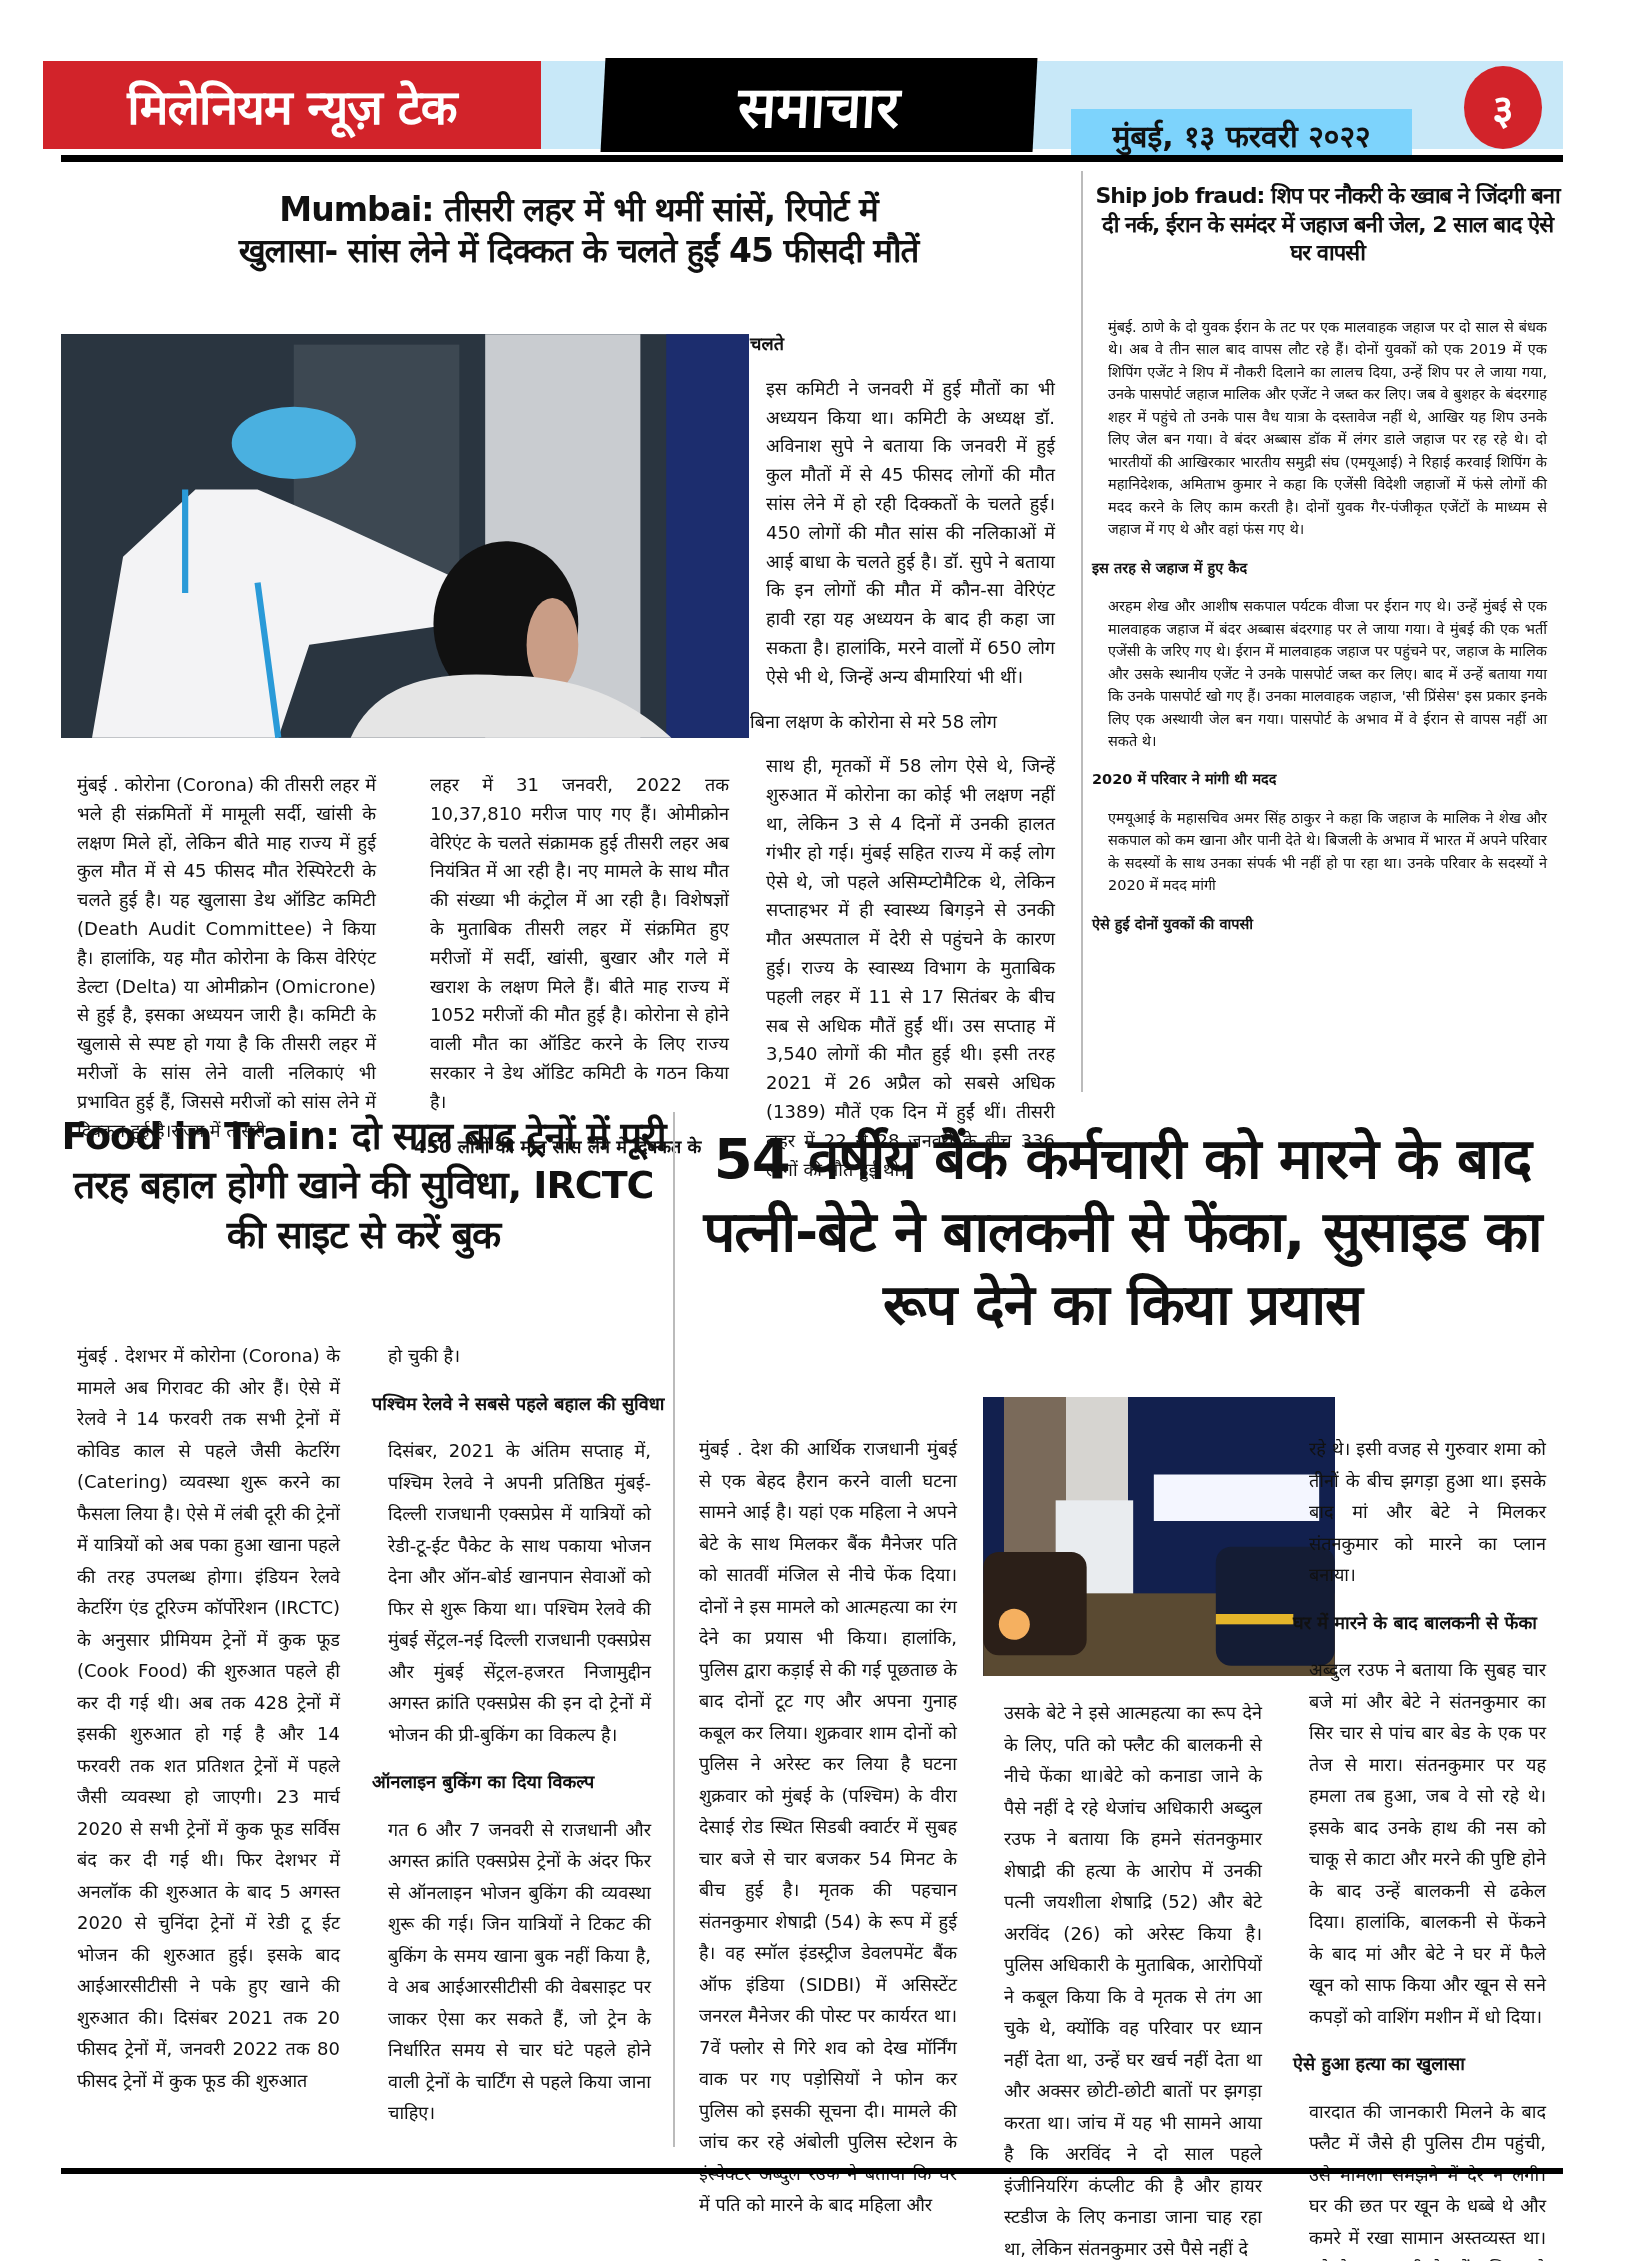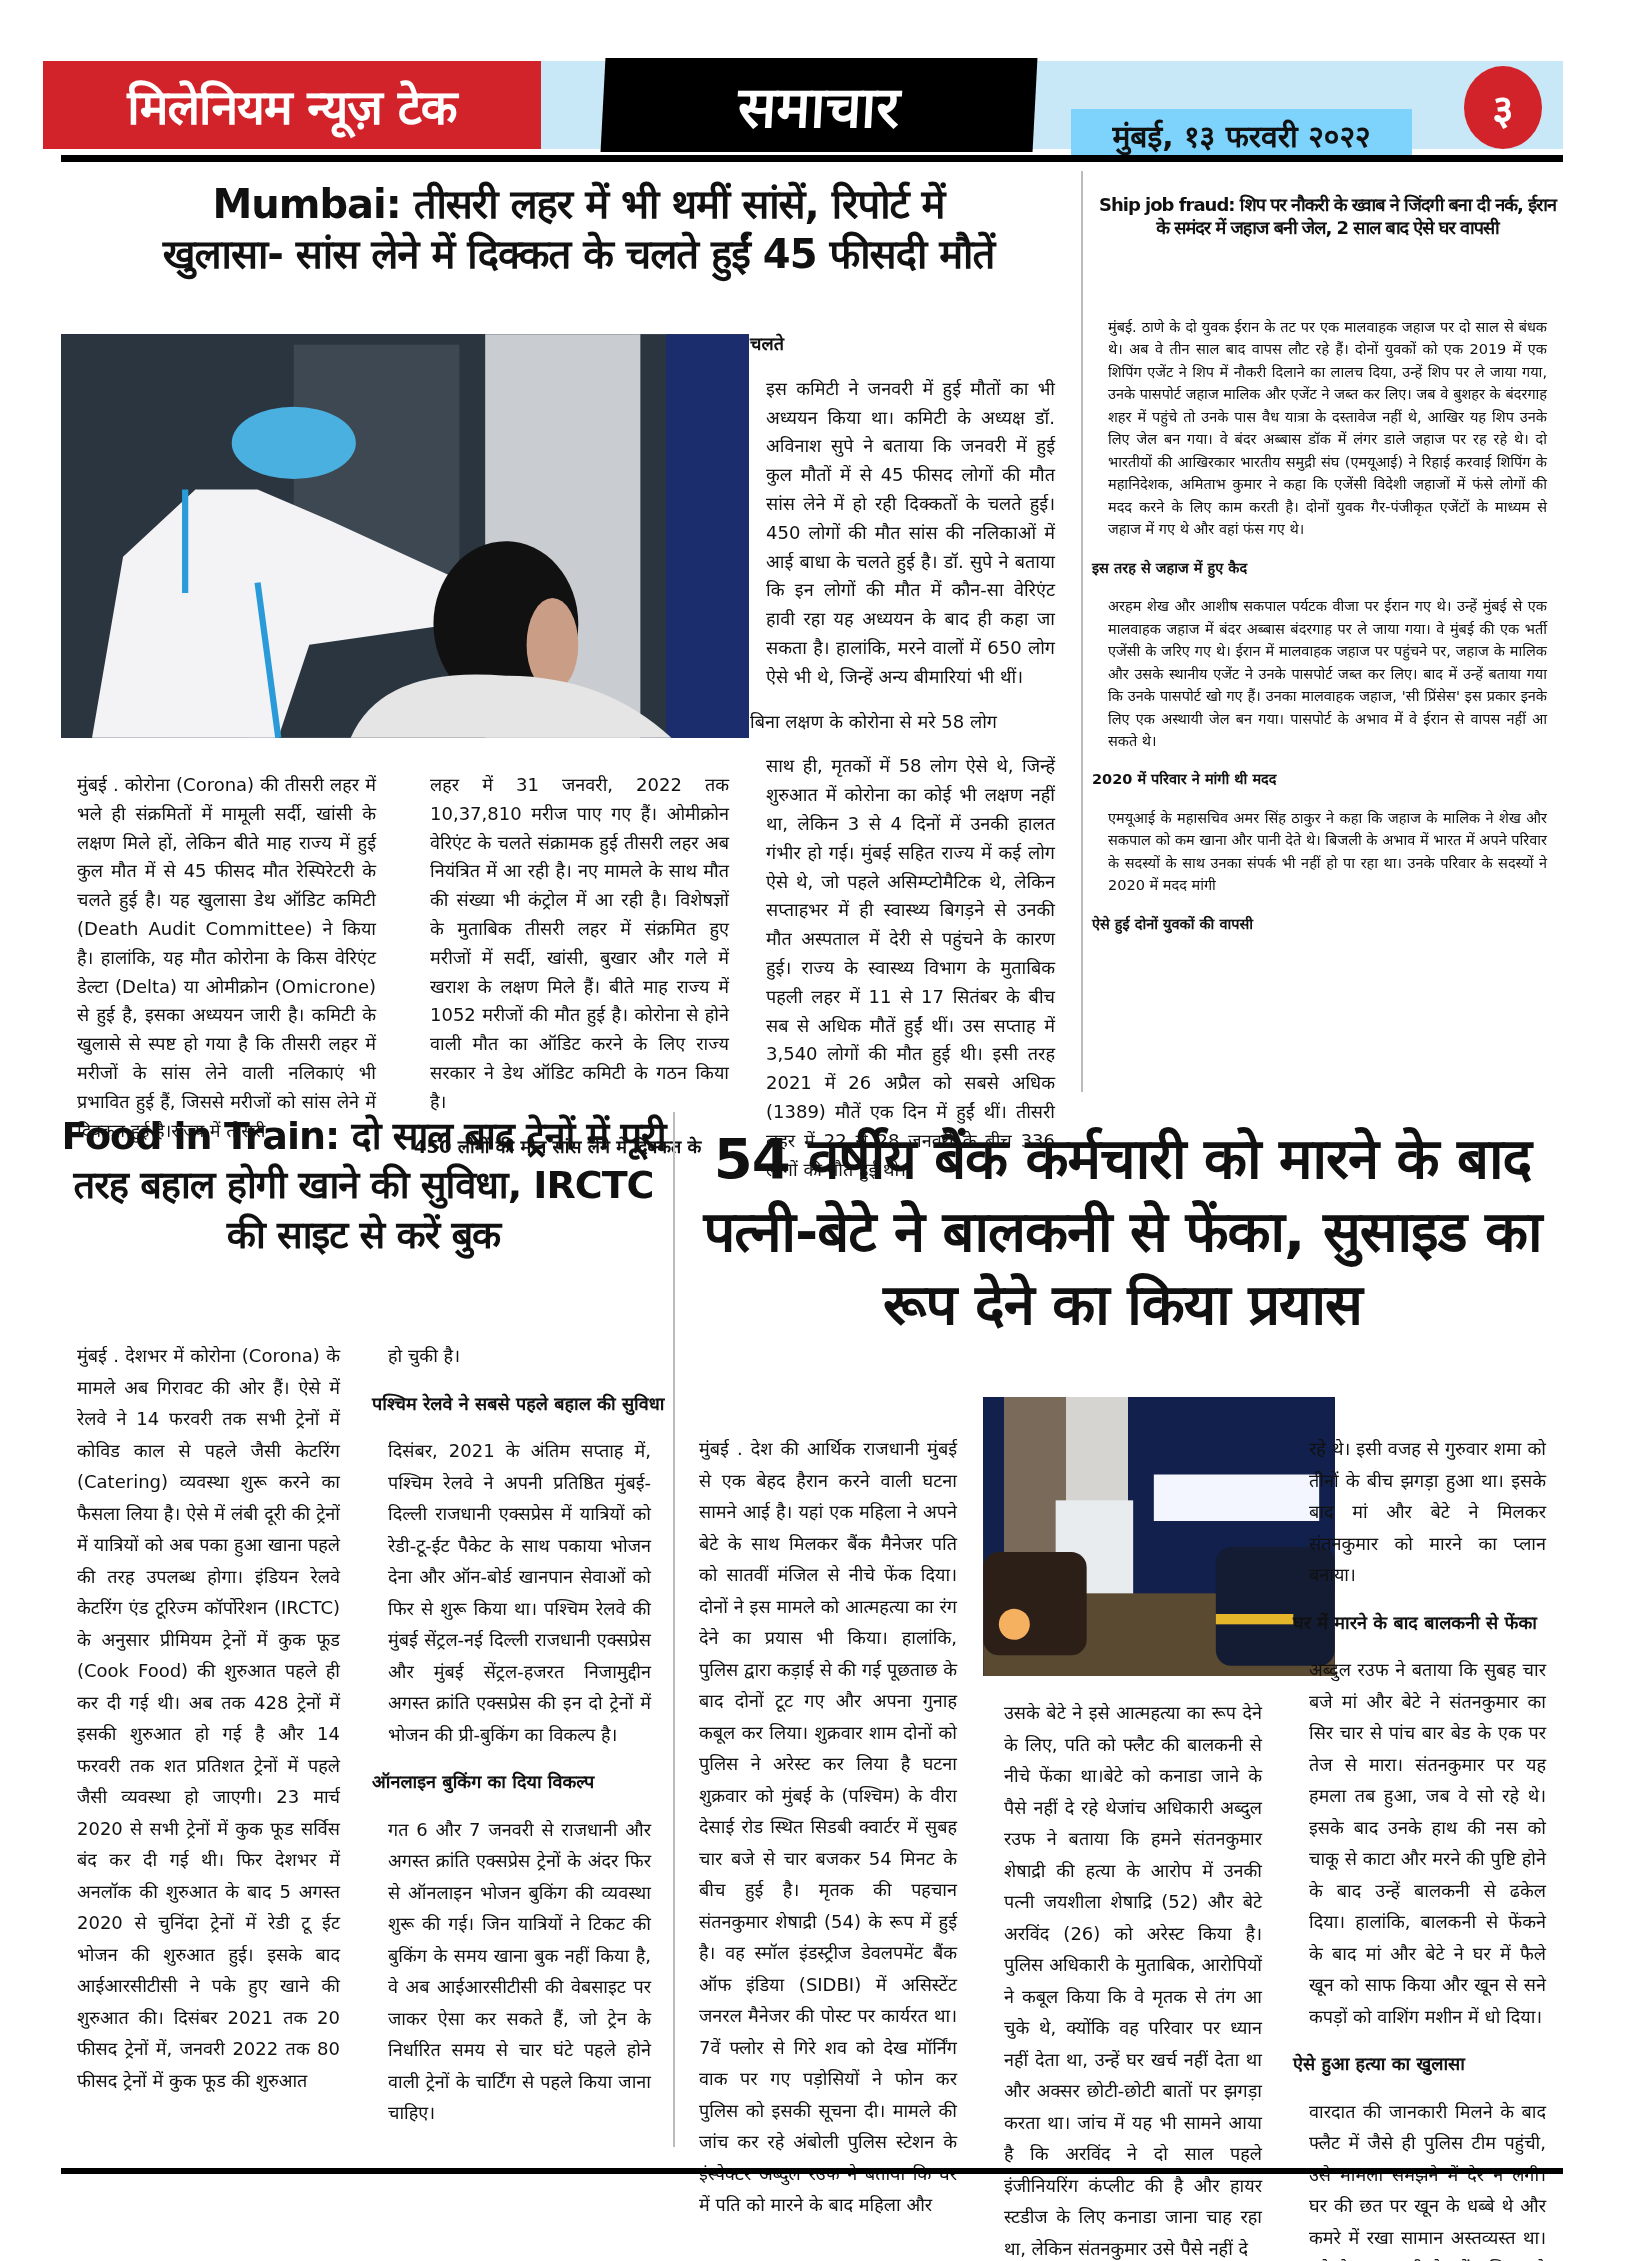--- a/index.html
+++ b/index.html
@@ -23,21 +23,21 @@
 </head>
 <body>
 
 <div class="abs mast"></div>
 <div class="abs brand">मिलेनियम न्यूज़ टेक</div>
 <div class="abs section">समाचार</div>
 <div class="abs dateline">मुंबई, १३ फरवरी २०२२</div>
 <div class="abs pageno">३</div>
 <div class="abs rule" style="top:155px;"></div>
 
-<div class="abs headline" style="left:61px; top:179px; width:1035px; font-size:40px;">
+<div class="abs headline" style="left:61px; top:189px; width:1035px; font-size:33px;">
   <div>Mumbai: तीसरी लहर में भी थमीं सांसें, रिपोर्ट में</div>
   <div>खुलासा- सांस लेने में दिक्कत के चलते हुईं 45 फीसदी मौतें</div>
 </div>
 
 <div class="abs photo1" title="कोविड जांच करते स्वास्थ्यकर्मी">
   <svg width="688" height="404" viewBox="0 0 1330 780">
     <rect x="0" y="0" width="1330" height="780" fill="#2a3540"></rect>
     <rect x="820" y="0" width="300" height="780" fill="#c9ccd0"></rect>
     <rect x="1170" y="0" width="160" height="780" fill="#1c2d6e"></rect>
     <rect x="450" y="20" width="320" height="460" fill="#3d4852"></rect>
@@ -60,21 +60,21 @@
 </div>
 <div class="abs col" style="left:750px; top:326px; width:321px;">
   <p class="sub">चलते</p>
   <p>इस कमिटी ने जनवरी में हुई मौतों का भी अध्ययन किया था। कमिटी के अध्यक्ष डॉ. अविनाश सुपे ने बताया कि जनवरी में हुई कुल मौतों में से 45 फीसद लोगों की मौत सांस लेने में हो रही दिक्कतों के चलते हुई। 450 लोगों की मौत सांस की नलिकाओं में आई बाधा के चलते हुई है। डॉ. सुपे ने बताया कि इन लोगों की मौत में कौन-सा वेरिएंट हावी रहा यह अध्ययन के बाद ही कहा जा सकता है। हालांकि, मरने वालों में 650 लोग ऐसे भी थे, जिन्हें अन्य बीमारियां भी थीं।</p>
   <p class="sub" style="font-weight:normal;">बिना लक्षण के कोरोना से मरे 58 लोग</p>
   <p>साथ ही, मृतकों में 58 लोग ऐसे थे, जिन्हें शुरुआत में कोरोना का कोई भी लक्षण नहीं था, लेकिन 3 से 4 दिनों में उनकी हालत गंभीर हो गई। मुंबई सहित राज्य में कई लोग ऐसे थे, जो पहले असिम्प्टोमैटिक थे, लेकिन सप्ताहभर में ही स्वास्थ्य बिगड़ने से उनकी मौत अस्पताल में देरी से पहुंचने के कारण हुई। राज्य के स्वास्थ्य विभाग के मुताबिक पहली लहर में 11 से 17 सितंबर के बीच सब से अधिक मौतें हुईं थीं। उस सप्ताह में 3,540 लोगों की मौत हुई थी। इसी तरह 2021 में 26 अप्रैल को सबसे अधिक (1389) मौतें एक दिन में हुईं थीं। तीसरी लहर में 22 से 28 जनवरी के बीच 336 लोगों की मौत हुई थी।</p>
 </div>
 
 <div class="abs vrule" style="left:1081px; top:171px; height:921px;"></div>
 
-<div class="abs headline" style="left:1092px; top:193px; width:471px; font-size:18px; line-height:1.3;">Ship job fraud: शिप पर नौकरी के ख्वाब ने जिंदगी बना दी नर्क, ईरान के समंदर में जहाज बनी जेल, 2 साल बाद ऐसे घर वापसी</div>
+<div class="abs headline" style="left:1092px; top:182px; width:471px; font-size:22px; line-height:1.3;">Ship job fraud: शिप पर नौकरी के ख्वाब ने जिंदगी बना दी नर्क, ईरान के समंदर में जहाज बनी जेल, 2 साल बाद ऐसे घर वापसी</div>
 <div class="abs col" style="left:1092px; top:300px; width:471px; font-size:14.5px; line-height:1.55;">
   <p>मुंबई. ठाणे के दो युवक ईरान के तट पर एक मालवाहक जहाज पर दो साल से बंधक थे। अब वे तीन साल बाद वापस लौट रहे हैं। दोनों युवकों को एक 2019 में एक शिपिंग एजेंट ने शिप में नौकरी दिलाने का लालच दिया, उन्हें शिप पर ले जाया गया, उनके पासपोर्ट जहाज मालिक और एजेंट ने जब्त कर लिए। जब वे बुशहर के बंदरगाह शहर में पहुंचे तो उनके पास वैध यात्रा के दस्तावेज नहीं थे, आखिर यह शिप उनके लिए जेल बन गया। वे बंदर अब्बास डॉक में लंगर डाले जहाज पर रह रहे थे। दो भारतीयों की आखिरकार भारतीय समुद्री संघ (एमयूआई) ने रिहाई करवाई शिपिंग के महानिदेशक, अमिताभ कुमार ने कहा कि एजेंसी विदेशी जहाजों में फंसे लोगों की मदद करने के लिए काम करती है। दोनों युवक गैर-पंजीकृत एजेंटों के माध्यम से जहाज में गए थे और वहां फंस गए थे।</p>
   <p class="sub">इस तरह से जहाज में हुए कैद</p>
   <p>अरहम शेख और आशीष सकपाल पर्यटक वीजा पर ईरान गए थे। उन्हें मुंबई से एक मालवाहक जहाज में बंदर अब्बास बंदरगाह पर ले जाया गया। वे मुंबई की एक भर्ती एजेंसी के जरिए गए थे। ईरान में मालवाहक जहाज पर पहुंचने पर, जहाज के मालिक और उसके स्थानीय एजेंट ने उनके पासपोर्ट जब्त कर लिए। बाद में उन्हें बताया गया कि उनके पासपोर्ट खो गए हैं। उनका मालवाहक जहाज, 'सी प्रिंसेस' इस प्रकार इनके लिए एक अस्थायी जेल बन गया। पासपोर्ट के अभाव में वे ईरान से वापस नहीं आ सकते थे।</p>
   <p class="sub">2020 में परिवार ने मांगी थी मदद</p>
   <p>एमयूआई के महासचिव अमर सिंह ठाकुर ने कहा कि जहाज के मालिक ने शेख और सकपाल को कम खाना और पानी देते थे। बिजली के अभाव में भारत में अपने परिवार के सदस्यों के साथ उनका संपर्क भी नहीं हो पा रहा था। उनके परिवार के सदस्यों ने 2020 में मदद मांगी</p>
   <p class="sub">ऐसे हुई दोनों युवकों की वापसी</p>
 </div>
 
 <div class="abs headline" style="left:61px; top:1112px; width:605px; font-size:38px; line-height:1.3;">Food in Train: दो साल बाद ट्रेनों में पूरी तरह बहाल होगी खाने की सुविधा, IRCTC की साइट से करें बुक</div>

